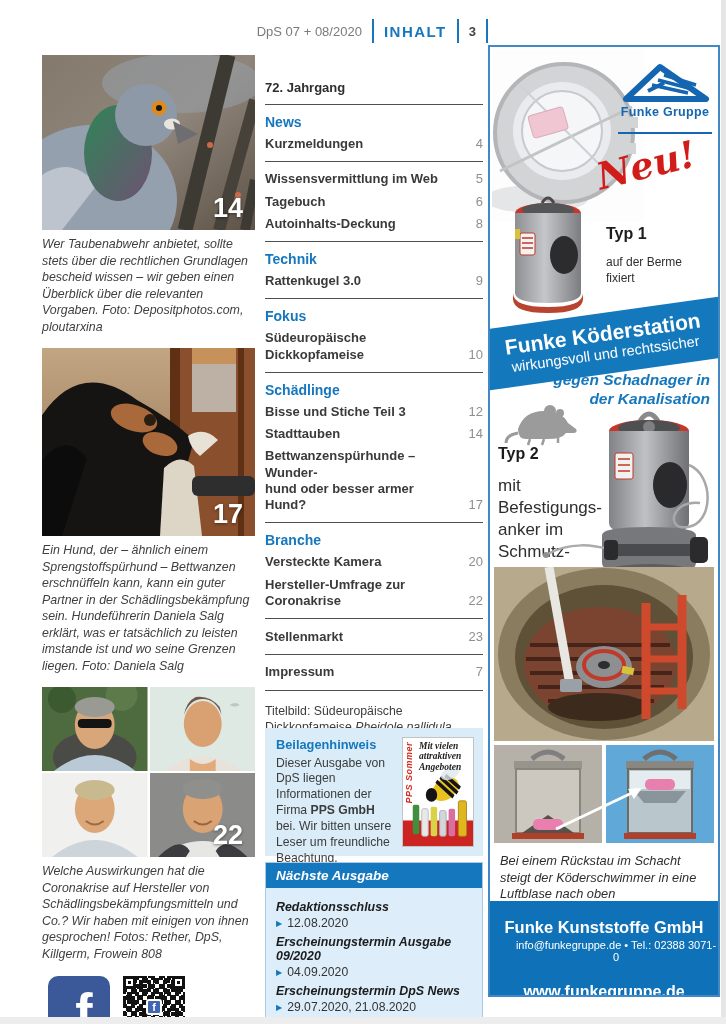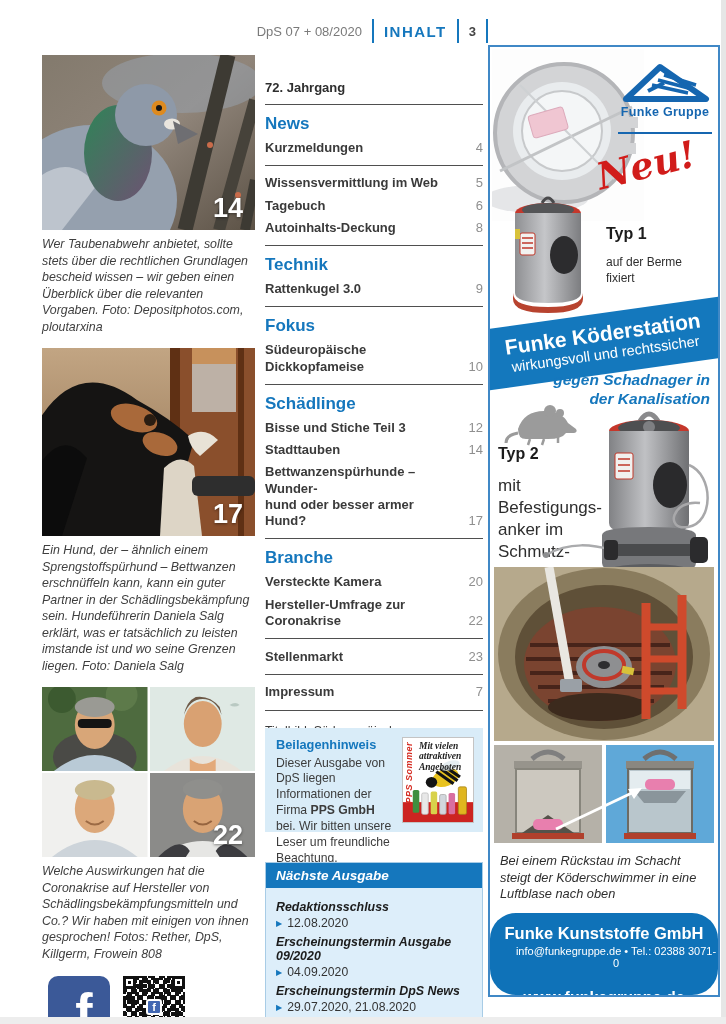--- a/index.html
+++ b/index.html
@@ -38,28 +38,28 @@
   .qr .finder::after{content:"";position:absolute;left:2px;top:2px;width:3px;height:3px;background:#111;}
   .qr .f-tl{left:0;top:0;} .qr .f-tr{right:0;top:0;}
   .qr .fb-badge{position:absolute;left:23px;top:23px;width:16px;height:16px;background:#4267b2;
       border:2px solid #fff;border-radius:3px;color:#fff;font-weight:bold;font-size:11px;
       display:flex;align-items:center;justify-content:center;line-height:1;}
 
   
   .col-mid{position:absolute;left:265px;top:80px;width:218px;}
   .volume{font-weight:bold;font-size:13px;color:#2e2e2e;}
   .rule{border-top:1px solid #4f4f4f;margin:9px 0;}
-  .toc-head{color:#1577bd;font-weight:bold;font-size:17px;margin:2px 0 6px;}
+  .toc-head{color:#1577bd;font-weight:bold;font-size:14px;margin:2px 0 6px;}
   .toc-row{display:flex;justify-content:space-between;align-items:flex-end;margin:6px 0;}
   .toc-row .t{font-weight:bold;color:#3a3a3a;font-size:13px;line-height:1.25;max-width:180px;}
   .toc-row .p{color:#8f8f8f;font-size:13px;line-height:1.25;}
   .cover-note{font-size:12.3px;color:#3d3d3d;line-height:1.35;}
   .cover-note .species{font-style:italic;}
 
-  .beilage{position:absolute;left:265px;top:728px;width:218px;height:104px;background:#d9ecf8;
+  .beilage{position:absolute;left:265px;top:728px;width:218px;height:128px;background:#d9ecf8;
            padding:9px 9px 9px 11px;display:flex;gap:8px;}
   .beilage .txt{width:118px;font-size:12.2px;color:#3c3c3c;line-height:1.3;}
   .beilage .bh{color:#1577bd;font-weight:bold;font-size:12.8px;margin-bottom:2px;}
   .beilage .b{font-weight:bold;}
   .promo{position:relative;flex:1;background:#fff;border:1px solid #c4c4c4;overflow:hidden;}
   .promo .vtxt{position:absolute;left:1px;top:4px;writing-mode:vertical-rl;transform:rotate(180deg);
        color:#d42a20;font-weight:bold;font-style:italic;font-size:9px;letter-spacing:.5px;}
   .promo .head{position:absolute;left:16px;top:3px;right:2px;font-family:"Liberation Serif",serif;
        font-style:italic;font-weight:bold;font-size:9.5px;line-height:1.1;color:#222;}
   .promo svg{position:absolute;left:0;top:0;width:100%;height:100%;}
@@ -80,22 +80,22 @@
        font-size:37px;transform:rotate(-14deg);line-height:1;}
   .typ-name{font-weight:bold;font-size:16px;color:#1c1c1c;}
   .typ-desc{font-size:12px;color:#2e2e2e;line-height:1.3;margin-top:12px;}
   .prelines{white-space:pre-line;}
   .banner{background:#1478bd;color:#fff;text-align:center;padding:9px 0 10px;
           transform:rotate(-8deg);}
   .banner .l1{font-size:21px;font-weight:bold;line-height:1.15;}
   .banner .l2{font-size:14.5px;line-height:1.2;}
   .target{color:#1577bd;font-style:italic;font-size:15.5px;font-weight:bold;text-align:right;line-height:1.2;}
   .float-cap{font-style:italic;color:#2e2e2e;font-size:12.8px;line-height:1.3;}
-  .ad-footer{position:absolute;left:0;right:0;bottom:0;height:82px;background:#0f72b8;color:#fff;
-       text-align:center;padding-top:11px;border-radius:26px;}
+  .ad-footer{position:absolute;left:0;right:0;bottom:0;height:94px;background:#0f72b8;color:#fff;
+       text-align:center;padding-top:17px;}
   .ad-footer .co{font-size:16.5px;font-weight:bold;line-height:1.15;}
   .ad-footer .ct{font-size:11px;margin-top:2px;margin-left:24px;}
   .ad-footer .web{font-size:16px;font-weight:bold;margin-top:20px;}
   .logo-text{color:#1566b0;font-weight:bold;font-size:12.5px;text-align:center;letter-spacing:.3px;
        border-bottom:2px solid #1566b0;padding-bottom:13px;}
 </style>
 </head>
 <body>
 
 <div class="page">

